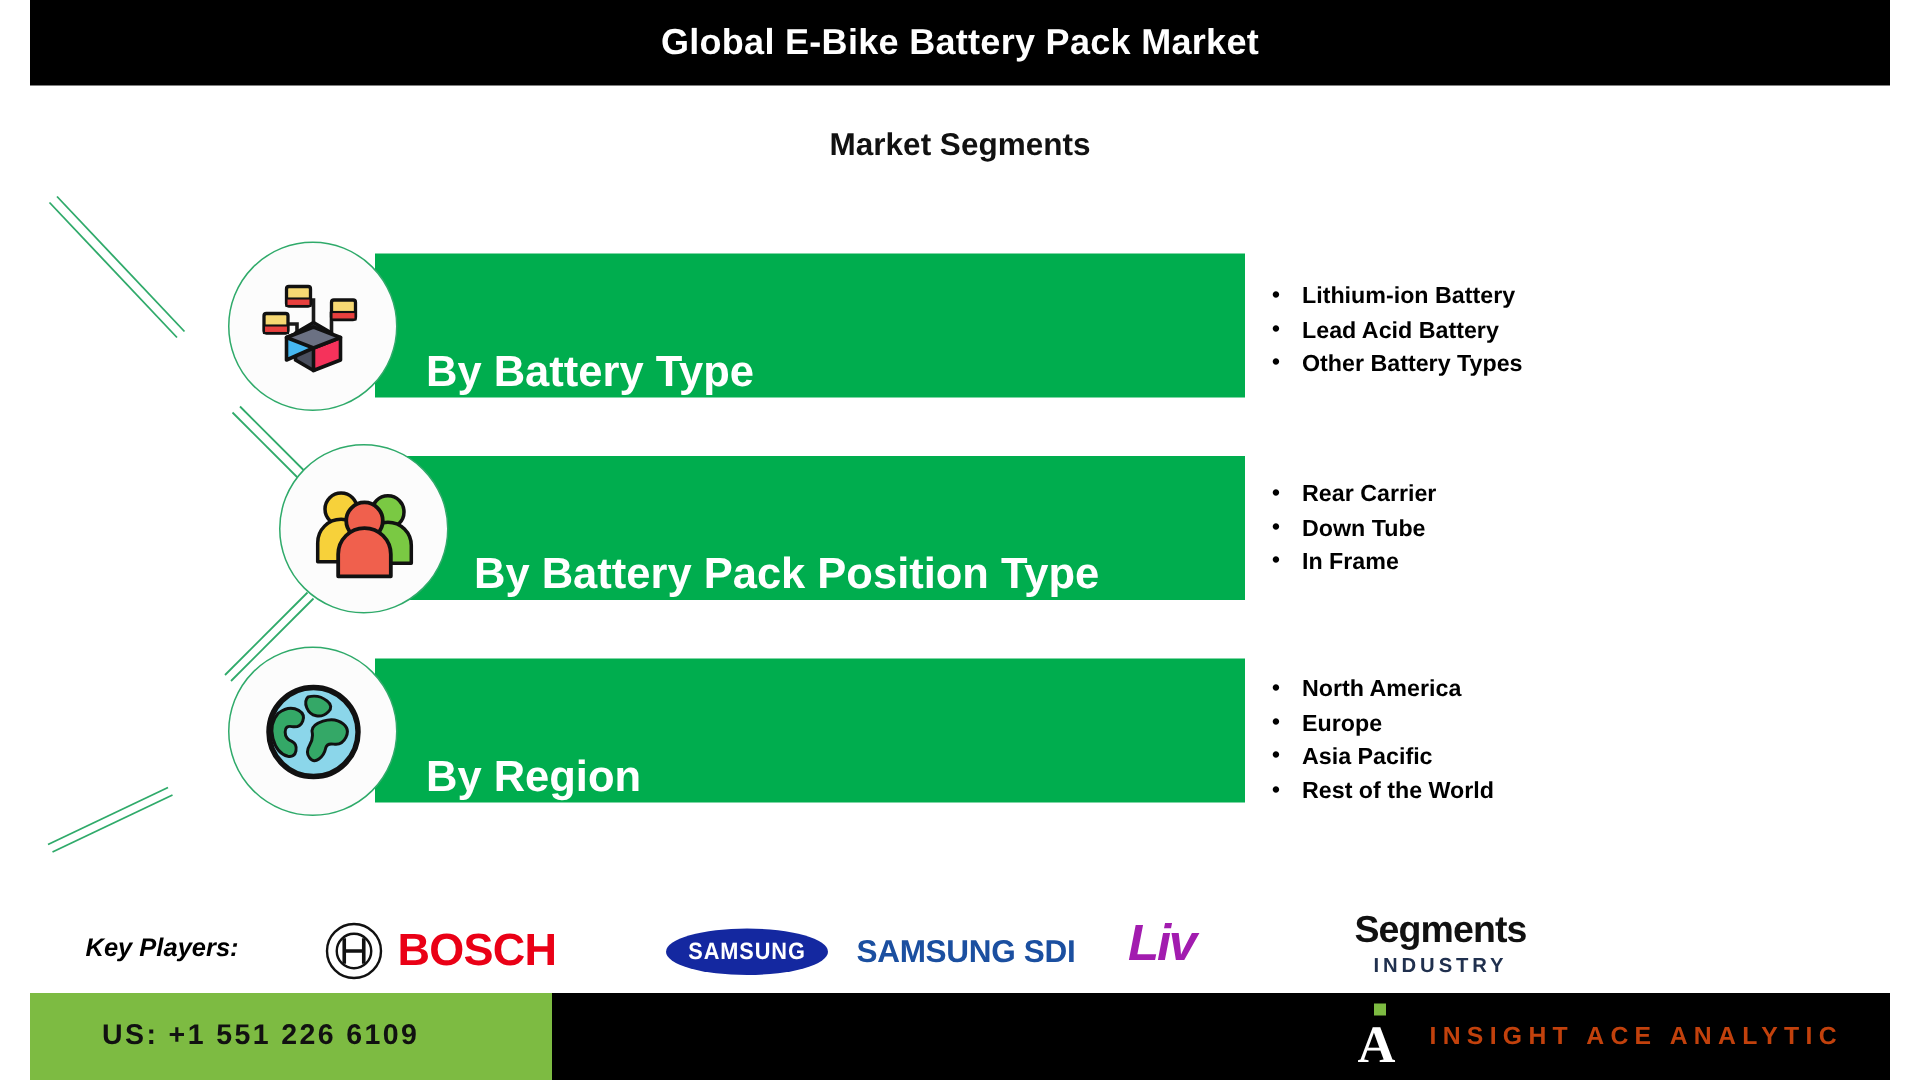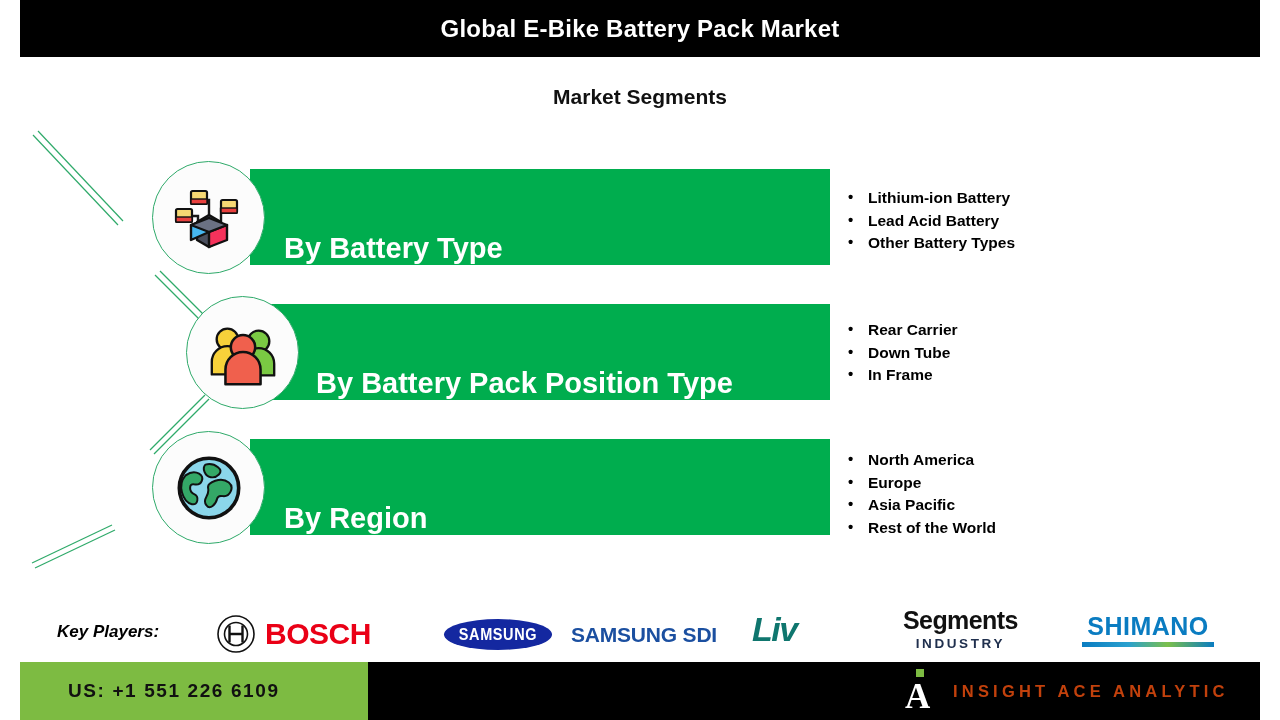--- a/index.html
+++ b/index.html
@@ -88,21 +88,21 @@
   .samsung-ellipse span {
     color: #fff; font-size: 14.5px; font-weight: bold;
     letter-spacing: .6px; transform: scaleY(1.08);
   }
   .samsung-sdi-word {
     color: #1B4FA0; font-size: 21px; font-weight: bold; letter-spacing: -.2px;
     white-space: nowrap;
   }
 
   .liv-word {
-    color: #0f766e; font-size: 34px; font-weight: bold; font-style: italic;
+    color: #a21caf; font-size: 34px; font-weight: bold; font-style: italic;
     letter-spacing: -1.5px; line-height: 1;
   }
 
   .pana-block { text-align: center; line-height: 1; }
   .pana-word {
     color: #111; font-size: 25px; font-weight: bold; letter-spacing: -.6px;
   }
   .pana-sub {
     color: #20304E; font-size: 13.5px; font-weight: bold;
     letter-spacing: 2.6px; margin-top: 4px;
@@ -282,26 +282,20 @@
     <span class="liv-word">Liv</span>
   </div>
 
   <div class="logo" style="left:903px; top:608px;">
     <div class="pana-block">
       <div class="pana-word">Segments</div>
       <div class="pana-sub">INDUSTRY</div>
     </div>
   </div>
 
-  <div class="logo" style="left:1082px; top:614px;">
-    <div class="shimano-block">
-      <div class="shimano-word">SHIMANO</div>
-      <div class="shimano-rule"></div>
-    </div>
-  </div>
 
   <div class="footer-green">
     <span class="footer-phone">US: +1 551 226 6109</span>
   </div>
   <div class="footer-black">
     <div class="brand-mark">
       <div class="brand-dot"></div>
       <div class="brand-a">A</div>
     </div>
     <span class="brand-text">INSIGHT ACE ANALYTIC</span>

